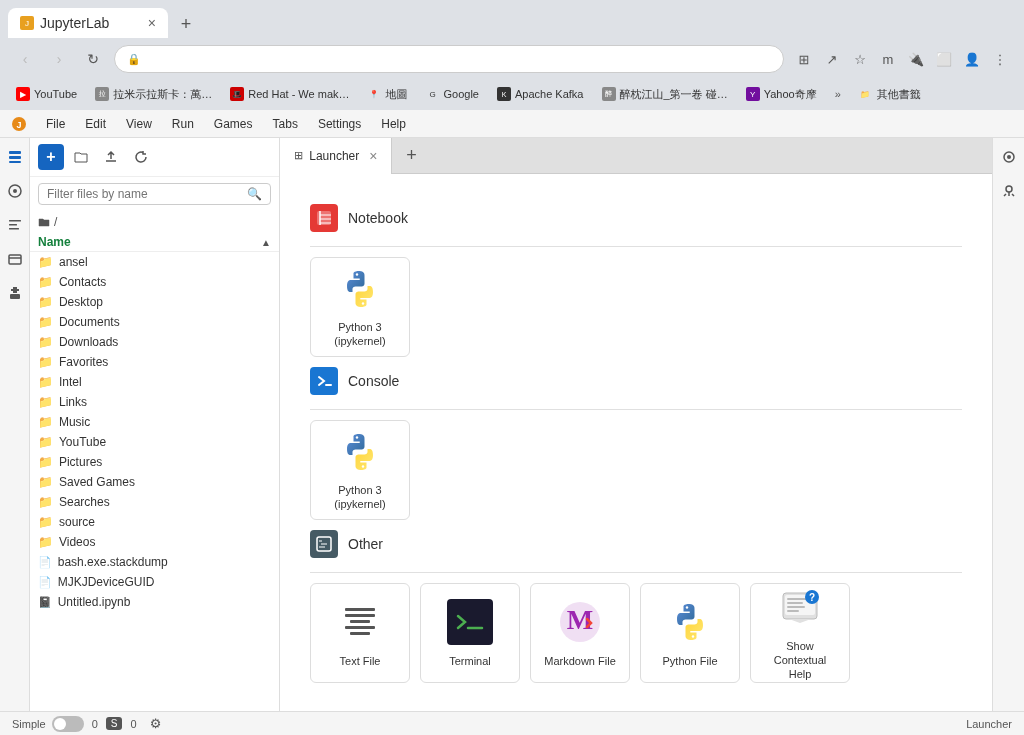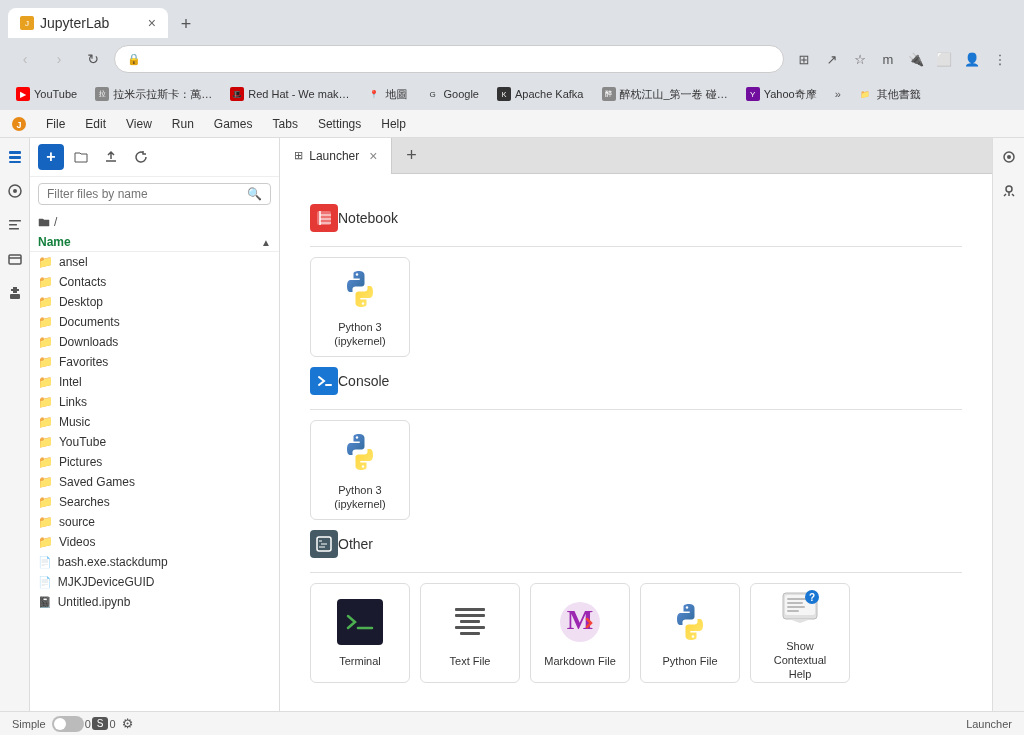--- a/index.html
+++ b/index.html
@@ -59,41 +59,41 @@
 
     
     .content-area { flex: 1; display: flex; flex-direction: column; background: #f8f8f8; }
     .tab-strip { display: flex; align-items: center; background: #e0e0e0; border-bottom: 1px solid #ccc; height: 36px; }
     .content-tab { display: flex; align-items: center; gap: 6px; padding: 0 14px; height: 36px; background: #fff; border-right: 1px solid #ccc; font-size: 12px; color: #333; cursor: pointer; }
     .content-tab-icon { font-size: 11px; color: #555; }
     .add-tab-btn { width: 30px; height: 30px; display: flex; align-items: center; justify-content: center; font-size: 18px; color: #555; cursor: pointer; margin-left: 4px; }
 
     .launcher { flex: 1; overflow-y: auto; background: #fff; padding: 20px 30px; }
     .section-divider { height: 1px; background: #e0e0e0; margin: 10px 0; }
-    .section-header { display: flex; align-items: center; margin-bottom: 14px; margin-top: 10px; }
+    .section-header { display: flex; align-items: center; gap: 10px; margin-bottom: 14px; margin-top: 10px; }
     .section-icon-notebook { width: 28px; height: 28px; background: #e53935; border-radius: 4px; display: flex; align-items: center; justify-content: center; }
     .section-icon-notebook svg { width: 18px; height: 18px; }
     .section-icon-console { width: 28px; height: 28px; background: #1976d2; border-radius: 4px; display: flex; align-items: center; justify-content: center; }
     .section-icon-other { width: 28px; height: 28px; background: #455a64; border-radius: 4px; display: flex; align-items: center; justify-content: center; }
     .section-title { font-size: 14px; color: #333; font-weight: 500; }
 
     .card-grid { display: flex; flex-wrap: wrap; gap: 10px; margin-bottom: 10px; }
     .launcher-card { width: 100px; height: 100px; border: 1px solid #ddd; border-radius: 6px; display: flex; flex-direction: column; align-items: center; justify-content: center; cursor: pointer; background: #fff; gap: 8px; padding: 10px; transition: background 0.15s; }
     .card-icon { width: 48px; height: 48px; display: flex; align-items: center; justify-content: center; }
     .card-label { font-size: 11px; color: #333; text-align: center; line-height: 1.3; }
 
     
     .python-icon { width: 46px; height: 46px; }
 
     
     .right-sidebar { width: 32px; background: #f5f5f5; border-left: 1px solid #ddd; display: flex; flex-direction: column; align-items: center; padding: 8px 0; gap: 12px; }
     .right-sidebar-btn { width: 22px; height: 22px; display: flex; align-items: center; justify-content: center; cursor: pointer; border-radius: 3px; color: #555; font-size: 13px; }
 
     
-    .status-bar { height: 24px; background: #f5f5f5; border-top: 1px solid #ddd; display: flex; align-items: center; padding: 0 12px; font-size: 11px; color: #555; gap: 1px; }
+    .status-bar { height: 24px; background: #f5f5f5; border-top: 1px solid #ddd; display: flex; align-items: center; padding: 0 12px; font-size: 11px; color: #555; gap: 8px; }
     .status-toggle { display: flex; align-items: center; gap: 6px; }
     .toggle-track { width: 32px; height: 16px; background: #bbb; border-radius: 8px; cursor: pointer; position: relative; }
     .toggle-knob { width: 12px; height: 12px; background: white; border-radius: 50%; position: absolute; top: 2px; left: 2px; }
     .status-badge { background: #555; color: white; border-radius: 3px; padding: 1px 5px; font-size: 10px; }
     .status-right { margin-left: auto; }
 
     
     ::-webkit-scrollbar { width: 6px; }
     ::-webkit-scrollbar-track { background: #f5f5f5; }
     ::-webkit-scrollbar-thumb { background: #ccc; border-radius: 3px; }
@@ -443,41 +443,41 @@
             </svg>
           </div>
           <span class="section-title">Other</span>
         </div>
         <div class="section-divider"></div>
 
         <div class="card-grid">
 
           <div class="launcher-card">
             <div class="card-icon">
-              <div class="terminal-icon-inner">
-                <svg width="32" height="28" viewBox="0 0 32 28">
-                  <path d="M4 8l7 6-7 6" stroke="#4caf50" stroke-width="2.5" fill="none" stroke-linecap="round"></path>
-                  <path d="M14 20h14" stroke="#4caf50" stroke-width="2.5" stroke-linecap="round"></path>
-                </svg>
-              </div>
-            </div>
-            <span class="card-label">Terminal</span>
-          </div>
-
-          <div class="launcher-card">
-            <div class="card-icon">
               <div class="text-file-icon">
                 <div class="text-line"></div>
                 <div class="text-line"></div>
                 <div class="text-line short"></div>
                 <div class="text-line"></div>
                 <div class="text-line short"></div>
               </div>
             </div>
             <span class="card-label">Text File</span>
+          </div>
+
+          <div class="launcher-card">
+            <div class="card-icon">
+              <div class="terminal-icon-inner">
+                <svg width="32" height="28" viewBox="0 0 32 28">
+                  <path d="M4 8l7 6-7 6" stroke="#4caf50" stroke-width="2.5" fill="none" stroke-linecap="round"></path>
+                  <path d="M14 20h14" stroke="#4caf50" stroke-width="2.5" stroke-linecap="round"></path>
+                </svg>
+              </div>
+            </div>
+            <span class="card-label">Terminal</span>
           </div>
 
           <div class="launcher-card">
             <div class="card-icon">
               <div class="markdown-icon">
                 <svg width="46" height="46" viewBox="0 0 46 46">
                   <circle cx="23" cy="23" r="20" fill="#9c27b0" opacity="0.15"></circle>
                   <text x="23" y="30" text-anchor="middle" font-size="28" font-weight="900" fill="#9c27b0" font-family="serif">M</text>
                   <path d="M30 28l4-4-4-4" stroke="#f44336" stroke-width="2.5" fill="none" stroke-linecap="round"></path>
                 </svg>

